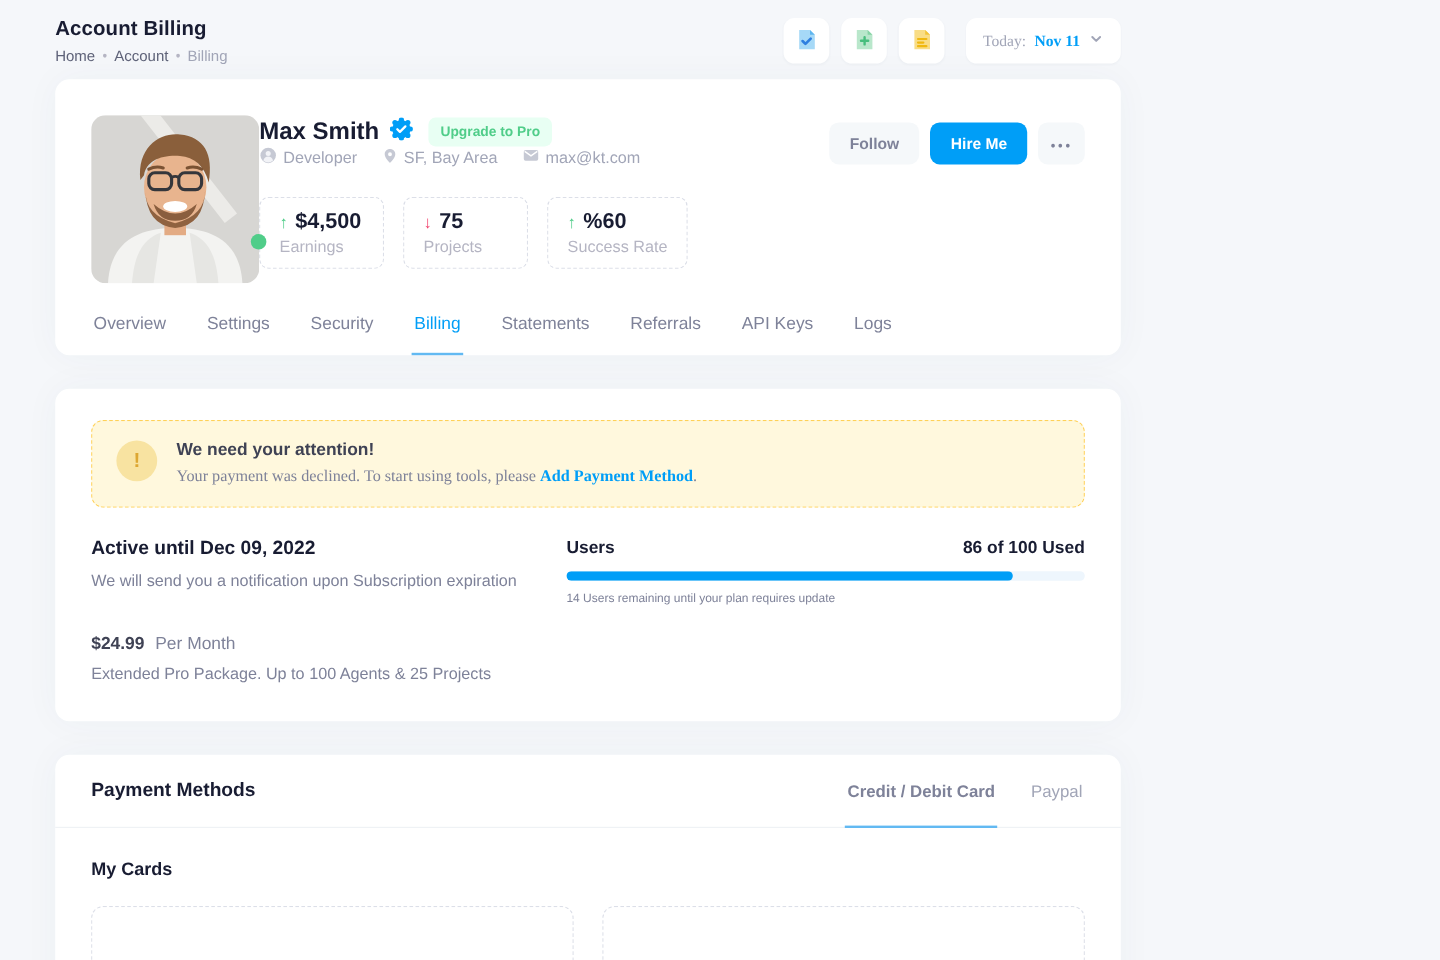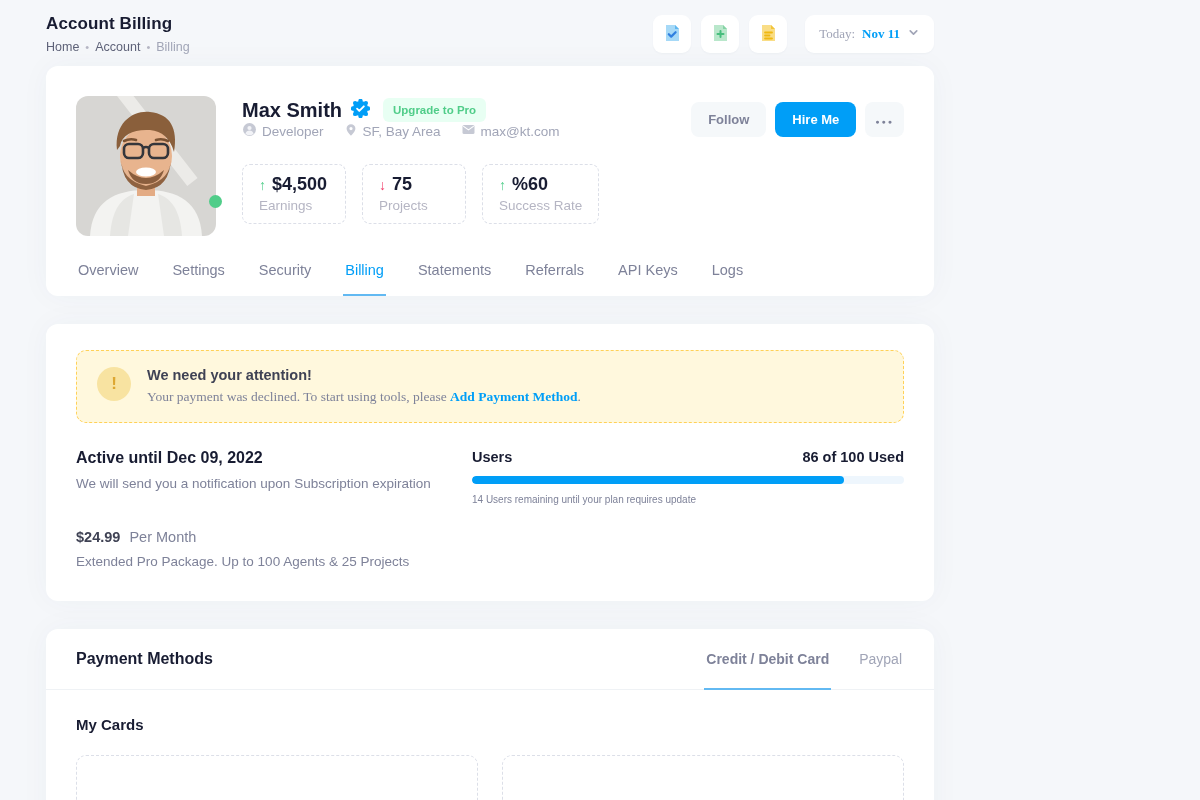--- a/index.html
+++ b/index.html
@@ -31,21 +31,21 @@
     box-shadow:0 1px 2px rgba(56,71,109,.04); margin-left:8px;
   }
   .date-label { color:#a1a5b7; }
   .date-value { color:#009ef7; font-weight:bold; }
 
   
   .card { background:#fff; border-radius:12px; box-shadow:0 0 30px rgba(56,71,109,.04); }
 
   
   .profile-card { padding:30px 30px 0; }
-  .profile-top { display:flex; gap:26px; }
+  .profile-top { display:flex; }
   .avatar-wrap { position:relative; width:140px; height:140px; flex:0 0 auto; }
   .avatar-wrap svg { display:block; width:140px; height:140px; border-radius:12px; }
   .status-dot { position:absolute; right:-6px; top:99px; width:13px; height:13px; border-radius:50%; background:#50cd89; }
   .profile-info { flex:1; padding-top:2px; }
   .name-row { display:flex; align-items:center; gap:9px; }
   .profile-name { font-size:20px; font-weight:bold; color:#181c32; }
   .pro-pill { background:#e8fff3; color:#50cd89; font-size:11.5px; font-weight:bold; padding:6px 10px; border-radius:6px; margin-left:4px; }
   .meta-row { display:flex; gap:20px; align-items:center; font-size:13.5px; color:#a1a5b7; }
   .meta-item { display:flex; align-items:center; gap:5px; }
   .stats-row { display:flex; gap:16px; margin-top:24px; }

